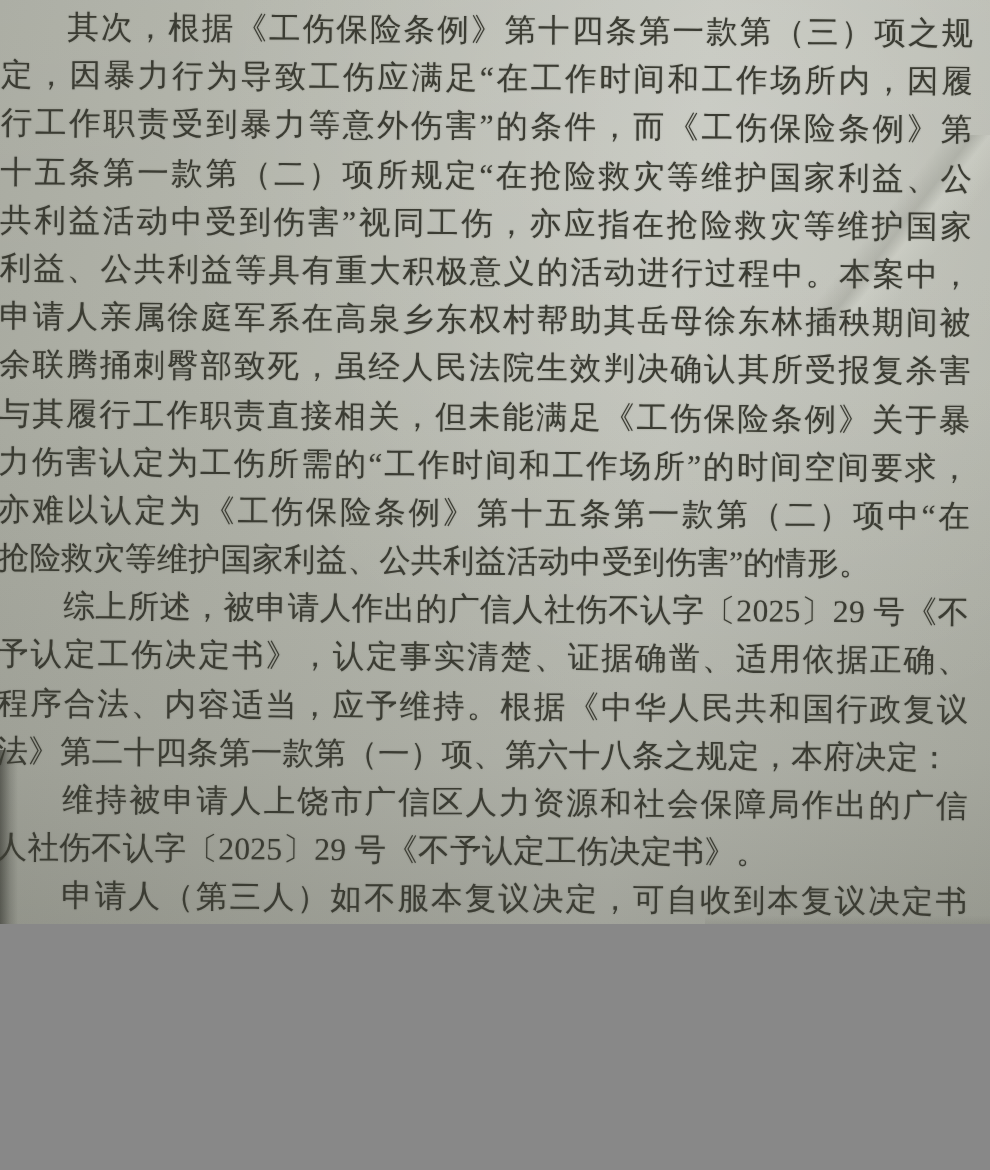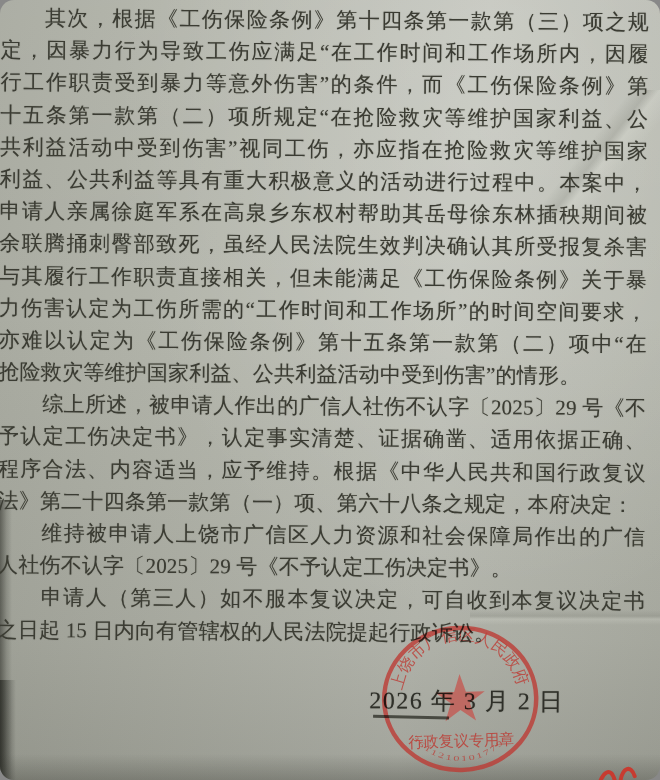--- a/index.html
+++ b/index.html
@@ -1,26 +1,25 @@
 <!DOCTYPE html>
 <html><head>
 <meta charset="utf-8">
 <style>
   html,body{margin:0;padding:0;background:#888;}
   .stage{
     position:relative;
-    width:660px;height:780px;
+    width:660px;height:616px;
     margin:0 auto;
     overflow:hidden;
     font-family:"Liberation Serif","DejaVu Serif",serif;
     background:
       radial-gradient(ellipse at 75% 15%, rgba(255,255,255,0.16), transparent 55%),
       linear-gradient(to bottom, rgba(255,255,255,0.05) 0%, transparent 40%, rgba(44,45,38,0.10) 82%, rgba(44,45,38,0.20) 100%),
       linear-gradient(97deg, #a8aaa0 0%, #b3b5ab 30%, #bfc1b8 65%, #b2b4aa 100%);
-    border-radius: 14px;
   }
   
   .crease-topright{
     position:absolute;left:540px;top:90px;width:125px;height:130px;
     background:linear-gradient(128deg, transparent 40%, rgba(90,92,82,0.16) 48%, rgba(234,236,226,0.22) 53%, transparent 64%);
     pointer-events:none;
   }
   .crease-midright{
     position:absolute;left:470px;top:600px;width:195px;height:32px;
     background:linear-gradient(to bottom, transparent 32%, rgba(90,92,82,0.14) 50%, rgba(228,230,220,0.20) 60%, transparent 78%);

